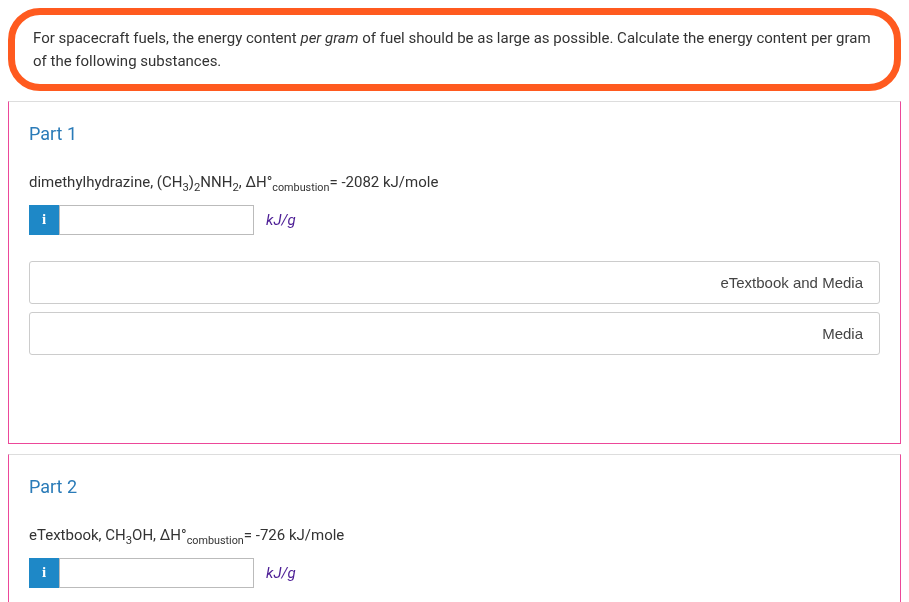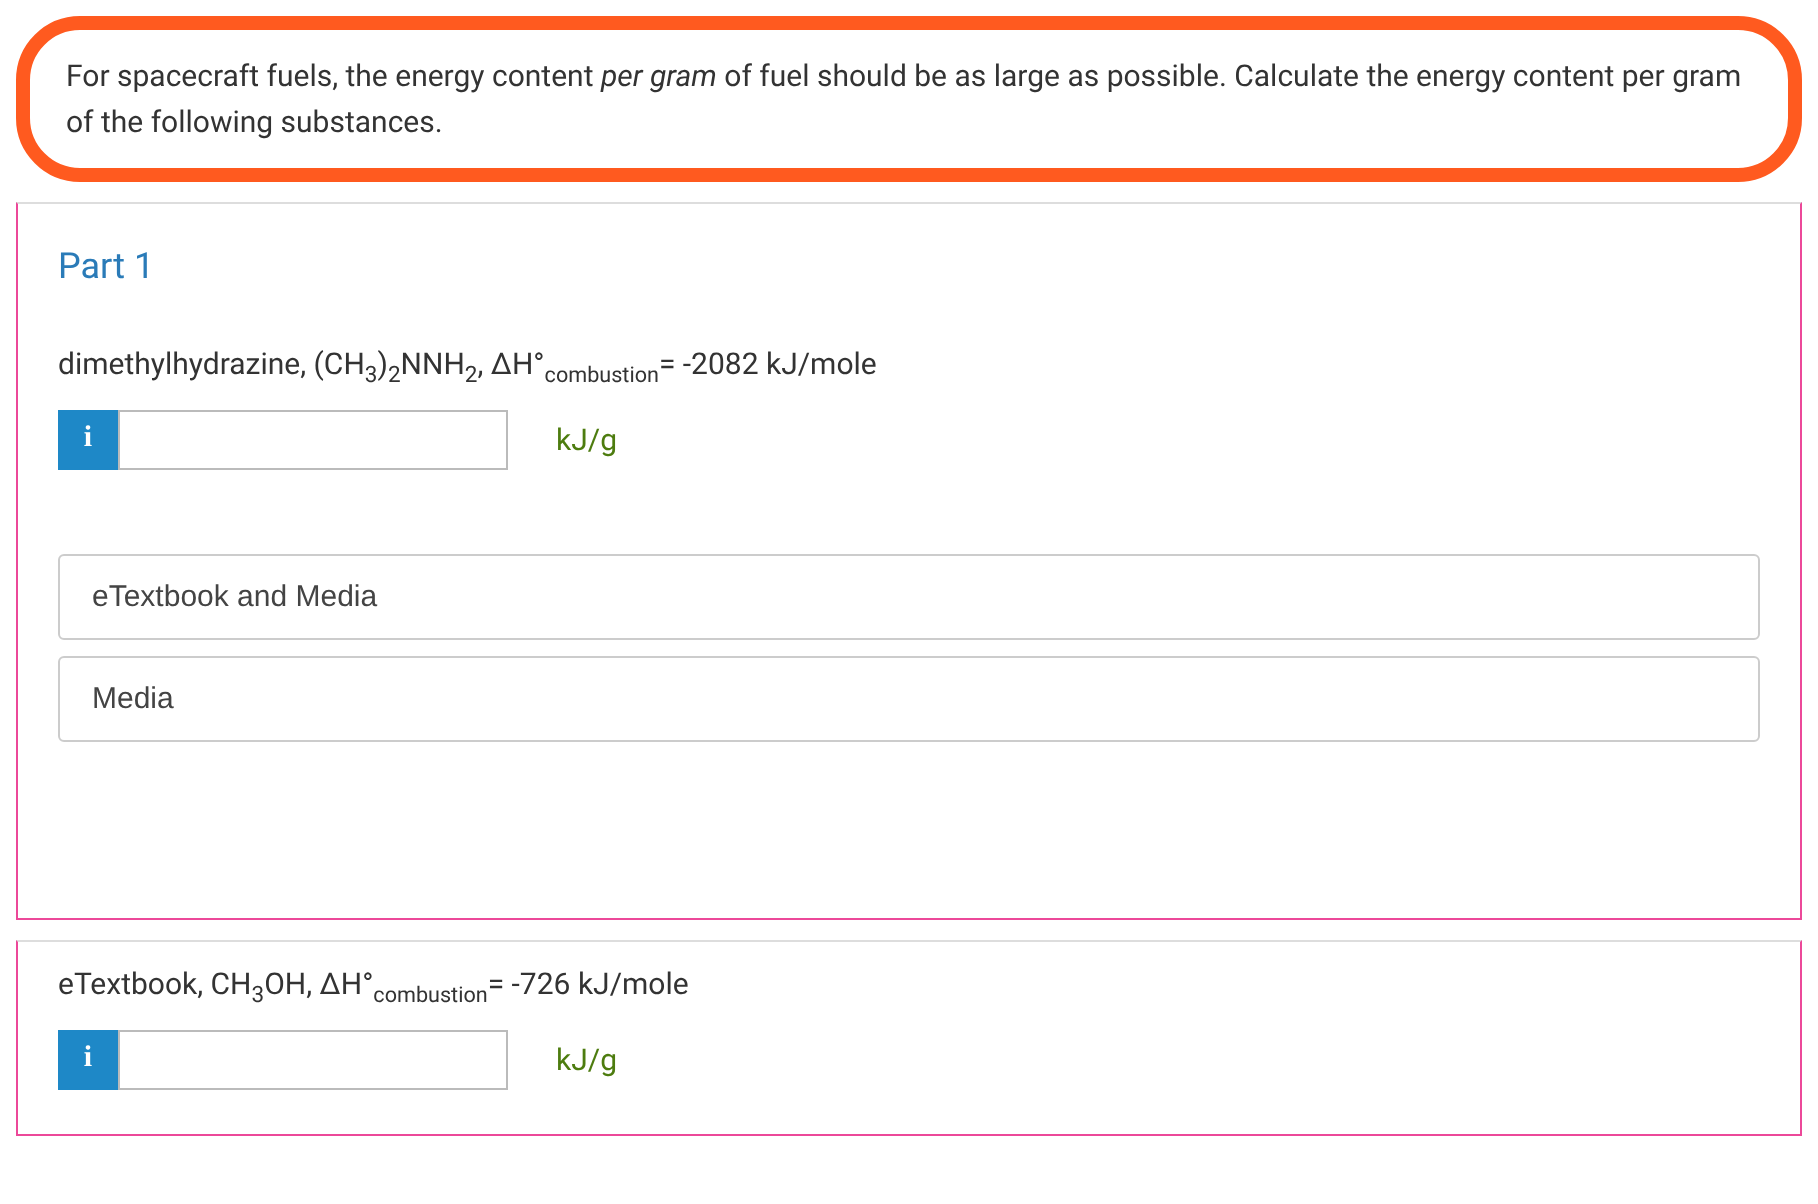--- a/index.html
+++ b/index.html
@@ -63,32 +63,33 @@
   }
   .answer-input {
     height: 30px;
     width: 195px;
     border: 1px solid #bbb;
     padding: 0 6px;
     font-size: 14px;
     outline: none;
   }
   .unit-label {
-    margin-left: 24px;
+    margin-left: 12px;
     align-self: center;
-    color: #4d7c0f;
+    color: #4c1d95;
+    font-style: italic;
   }
   .action-btn {
     display: block;
     width: calc(100% - 40px);
-    margin: 20px 20px 8px 20px;
+    margin: 4px 20px 8px 20px;
     background: #fff;
     border: 1px solid #ccc;
     border-radius: 3px;
-    text-align: left;
+    text-align: right;
     padding: 12px 16px;
     color: #444;
     font-size: 15px;
     cursor: pointer;
   }
   .action-btn + .action-btn { margin-top: 2px; }
   .spacer { height: 80px; }
   sub { font-size: 0.75em; vertical-align: sub; }
   .sub-small { font-size: 0.72em; vertical-align: sub; }
 </style>
@@ -114,20 +115,21 @@
         <input type="text" class="answer-input" style="">
         <span class="unit-label">kJ/g</span>
       </div>
     </div>
     <button class="action-btn">eTextbook and Media</button>
     <button class="action-btn">Media</button>
     <div class="spacer"></div>
   </div>
 
   <div class="section">
+    <div class="section-header">Part 2</div>
     <div class="section-body">
       <div class="substance-line">
         <span>eTextbook, CH</span><sub>3</sub><span>OH, ΔH°</span><span class="sub-small">combustion</span><span>= -726 kJ/mole</span>
       </div>
       <div class="input-row">
         <button class="info-btn">i</button>
         <input type="text" class="answer-input" style="">
         <span class="unit-label">kJ/g</span>
       </div>
     </div>

